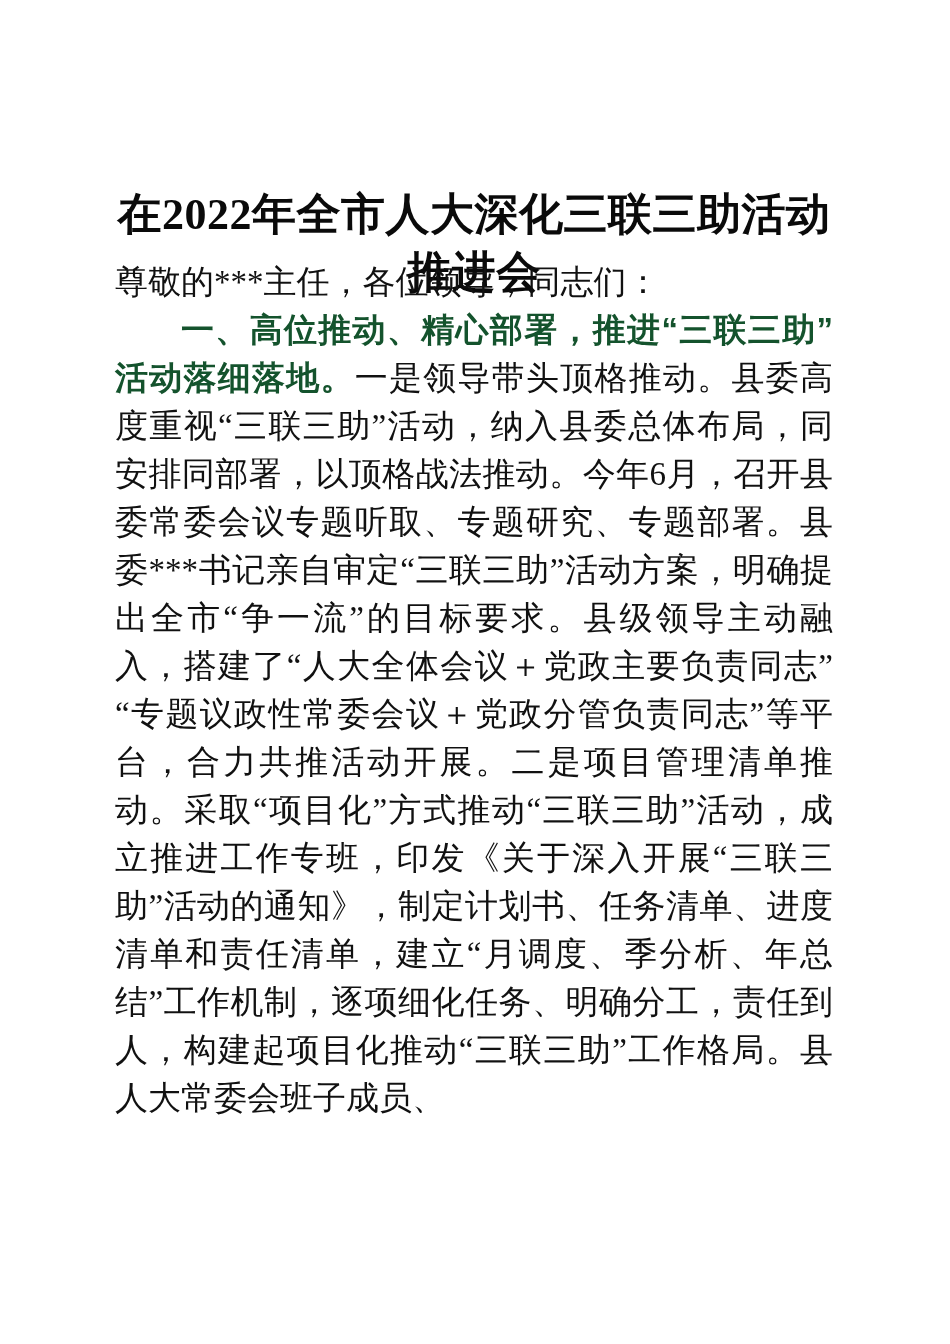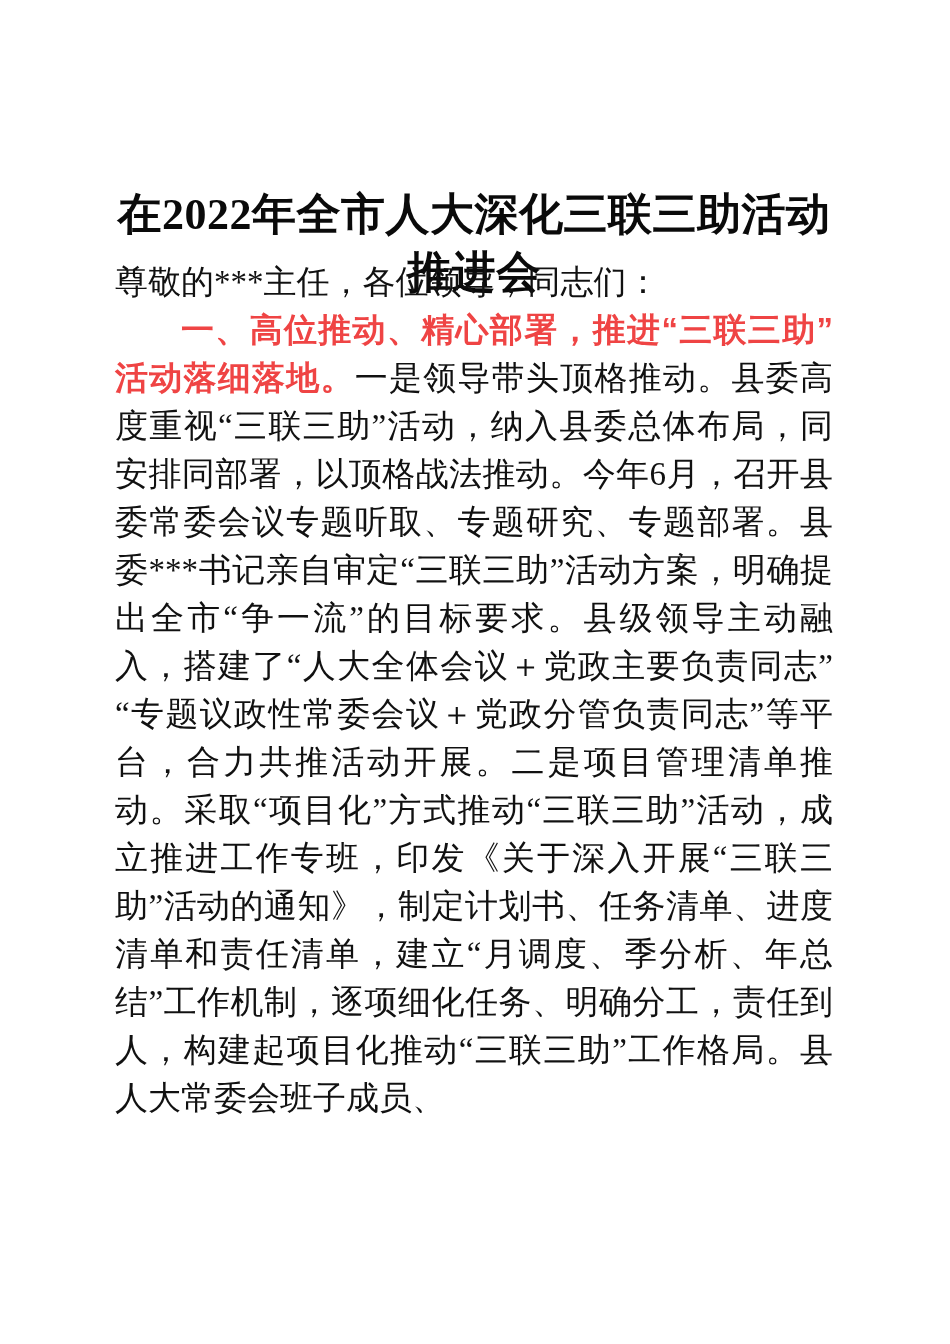--- a/index.html
+++ b/index.html
@@ -69,21 +69,21 @@
   .para.indent2 {
     text-indent: 66px;
   }
 
   
   .sec-head {
     font-family: "Liberation Sans", "DejaVu Sans", sans-serif;
     font-weight: 700;
     font-size: 33px;
     letter-spacing: 0px;
-    color: #ef4444;
+    color: #14532d;
   }
 </style>
 </head>
 <body>
 
 <div id="page">
 
   <div class="doc-title">
     <span>在2022年全市人大深化三联三助活动推进会</span><br>
   </div>

